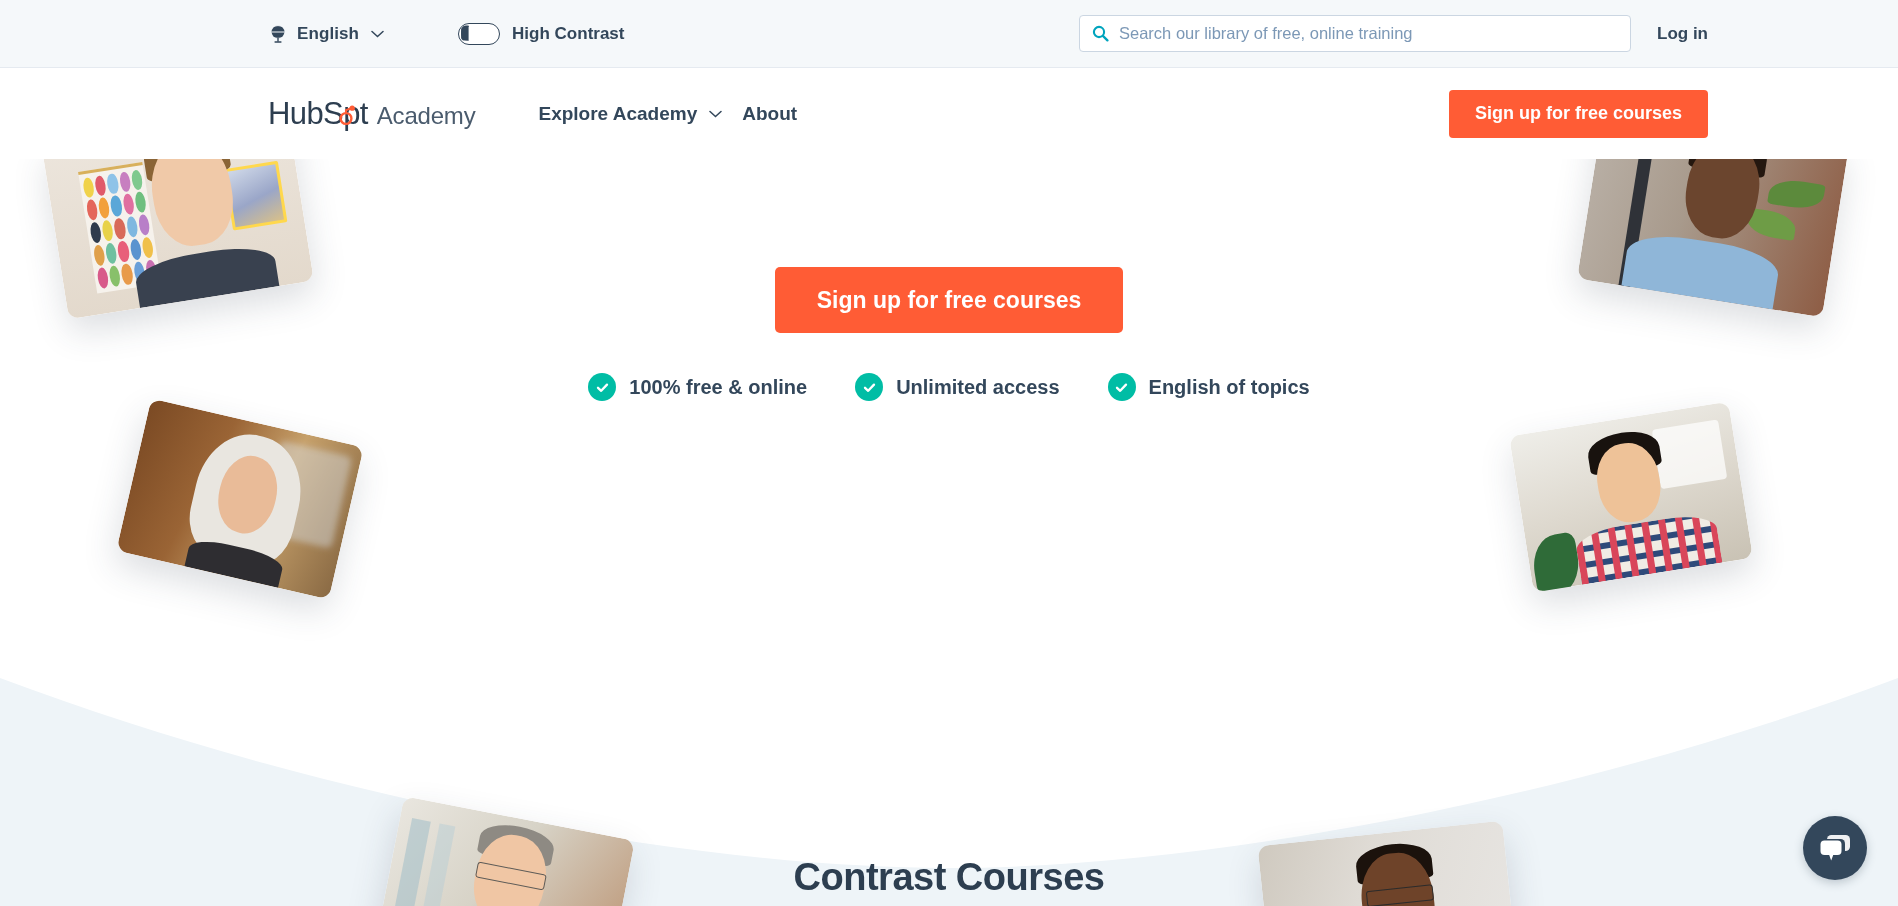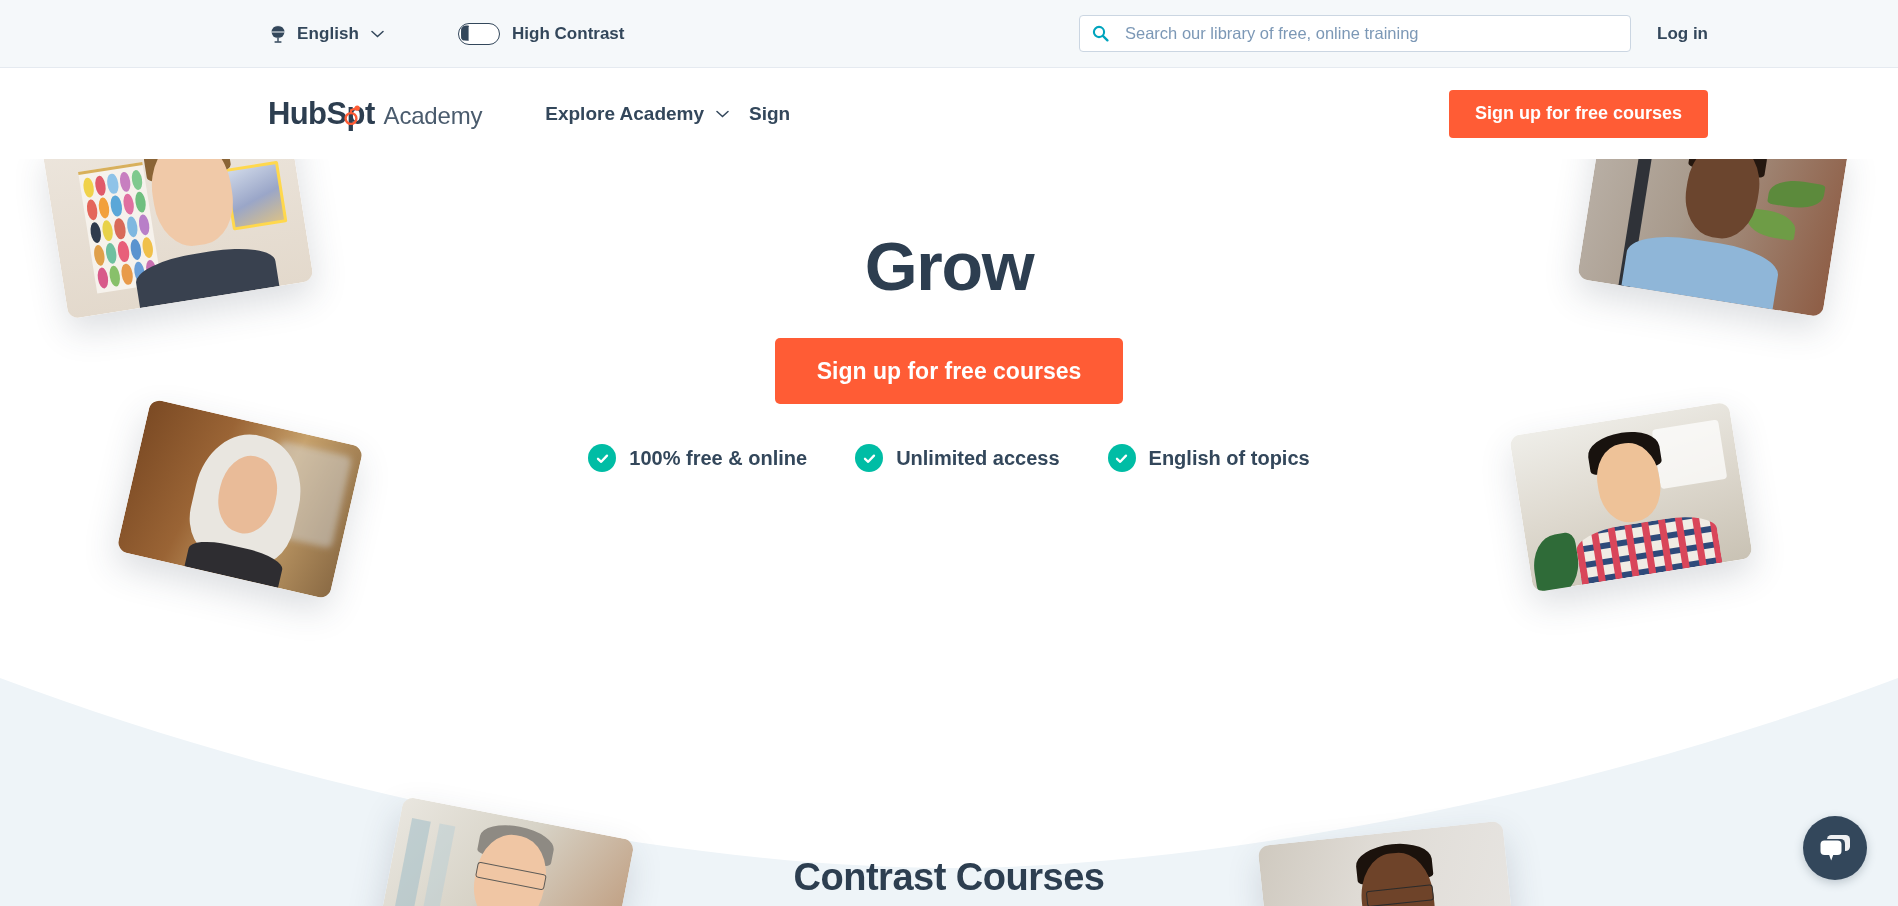--- a/index.html
+++ b/index.html
@@ -60,21 +60,21 @@
     margin-left: auto; margin-right: 190px;
     display: flex; align-items: center; gap: 26px;
   }
   .search-box {
     width: 552px; height: 37px;
     background: #ffffff;
     border: 1px solid #cbd6e2;
     border-radius: 4px;
     display: flex; align-items: center;
     padding: 0 12px;
-    gap: 16px;
+    gap: 10px;
   }
   .search-icon { width: 17px; height: 17px; display: block; flex: none; }
   .search-input {
     flex: 1; border: none; outline: none; background: transparent;
     font-family: "Liberation Sans", sans-serif;
     font-size: 16.5px; color: #33475b;
   }
   .search-input::placeholder { color: #7c98b6; opacity: 1; }
   .login-link {
     font-size: 17px; font-weight: 700; color: #33475b;
@@ -89,21 +89,21 @@
     display: flex; align-items: center;
     z-index: 35;
   }
   .logo {
     margin-left: 268px;
     display: flex; align-items: baseline;
     cursor: pointer;
     white-space: nowrap;
   }
   .logo-hub {
-    font-size: 31px; font-weight: 700; color: #2d3e50;
+    font-size: 31px; font-weight: 400; color: #2d3e50;
     letter-spacing: -0.6px;
   }
   .logo-sprocket { position: relative; display: inline-block; width: 0; }
   .sprocket-svg {
     position: absolute; left: -24.5px; top: -20px;
     width: 22px; height: 22px;
   }
   .logo-academy {
     font-size: 24px; font-weight: 400; color: #4a5b6d;
     margin-left: 9px; letter-spacing: -0.2px;
@@ -345,21 +345,21 @@
   <div class="nav-links">
     <a class="nav-link" href="#">
       <span>Explore Academy</span>
       <span>
         <svg class="chev" viewBox="0 0 13 8" aria-hidden="true">
           <path d="M1 1.5 L6.5 6.5 L12 1.5" fill="none" stroke="#33475b" stroke-width="1.5" stroke-linecap="round"></path>
         </svg>
       </span>
     </a>
     <a class="nav-link" href="#">
-      <span>Sign</span>
+      <span>About</span>
     </a>
   </div>
 
   <button class="nav-cta">Sign up for free courses</button>
 </nav>
 
 <section class="hero">
 
   <div class="wave-wrap">
     <svg class="wave-svg" viewBox="0 0 1898 300" preserveAspectRatio="none" aria-hidden="true">
@@ -453,21 +453,20 @@
   <div class="photo" id="photo-6">
     <div class="scene">
       <div class="bg"></div>
       <div class="hair"></div>
         <div class="head"></div>
       <div class="glasses"></div>
     </div>
   </div>
 
   <div class="hero-content">
-    <h1 class="hero-title">Grow</h1>
     <button class="hero-cta">Sign up for free courses</button>
 
     <div class="hero-features">
       <div class="feature">
         <span class="check-circle">
           <svg class="check-mark" viewBox="0 0 15 15" aria-hidden="true">
             <path d="M3 7.8 L6.2 10.8 L12 4.6" fill="none" stroke="#ffffff" stroke-width="2.3" stroke-linecap="round" stroke-linejoin="round"></path>
           </svg>
         </span>
         <span class="feature-label">100% free &amp; online</span>

